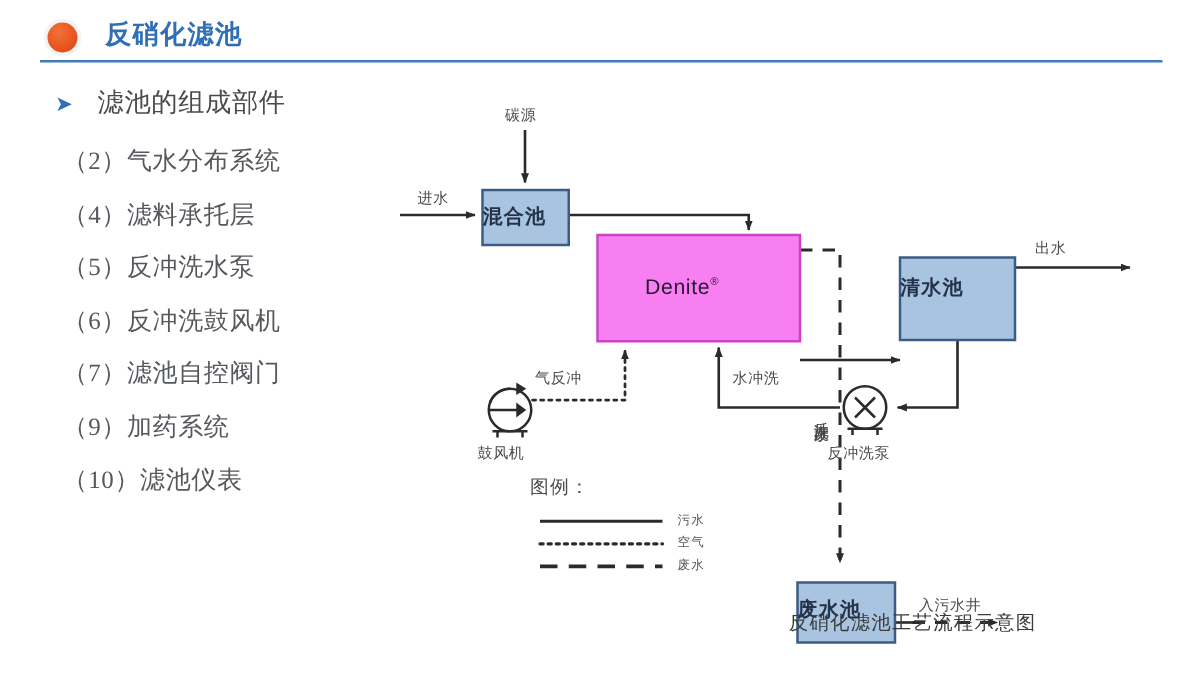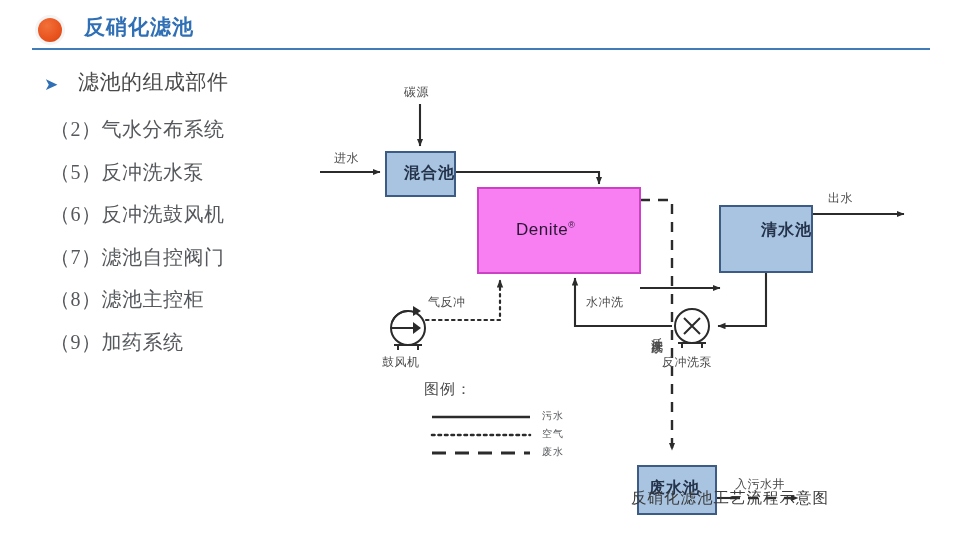--- a/index.html
+++ b/index.html
@@ -104,21 +104,21 @@
     font-family: "Liberation Serif", "DejaVu Serif", serif;
     letter-spacing: .5px;
   }
   .boxlabel {
     position: absolute;
     font-size: 16px;
     color: #24324a;
     white-space: nowrap;
     letter-spacing: 1px;
     font-weight: 600;
-    text-align: right;
+    text-align: left;
   }
   .vlabel {
     position: absolute;
     font-size: 12px;
     color: #4a4a4a;
     white-space: nowrap;
     writing-mode: vertical-rl;
     letter-spacing: 1px;
   }
   #denite-label {
@@ -165,25 +165,26 @@
   <div id="header-rule"></div>
 </div>
 
 <div id="left-panel">
   <div id="section-heading">
     <div id="section-arrow">➤</div>
     <div id="section-heading-label">滤池的组成部件</div>
   </div>
   <div id="item-list">
     <div class="list-item">（2）气水分布系统</div>
+    <div class="list-item">（4）滤料承托层</div>
     <div class="list-item">（5）反冲洗水泵</div>
     <div class="list-item">（6）反冲洗鼓风机</div>
     <div class="list-item">（7）滤池自控阀门</div>
-    <div class="list-item">（8）滤池主控柜</div>
     <div class="list-item">（9）加药系统</div>
+    <div class="list-item">（10）滤池仪表</div>
   </div>
 </div>
 
 <div id="diagram">
 
   <svg id="diagram-svg" width="640" height="482" viewBox="0 0 640 482">
     <defs>
       <marker id="ah" markerWidth="9" markerHeight="9" refX="7.5" refY="3.2" orient="auto" markerUnits="userSpaceOnUse">
         <path d="M0,0 L8,3.2 L0,6.4 z" fill="#2b2b2b"></path>
       </marker>

